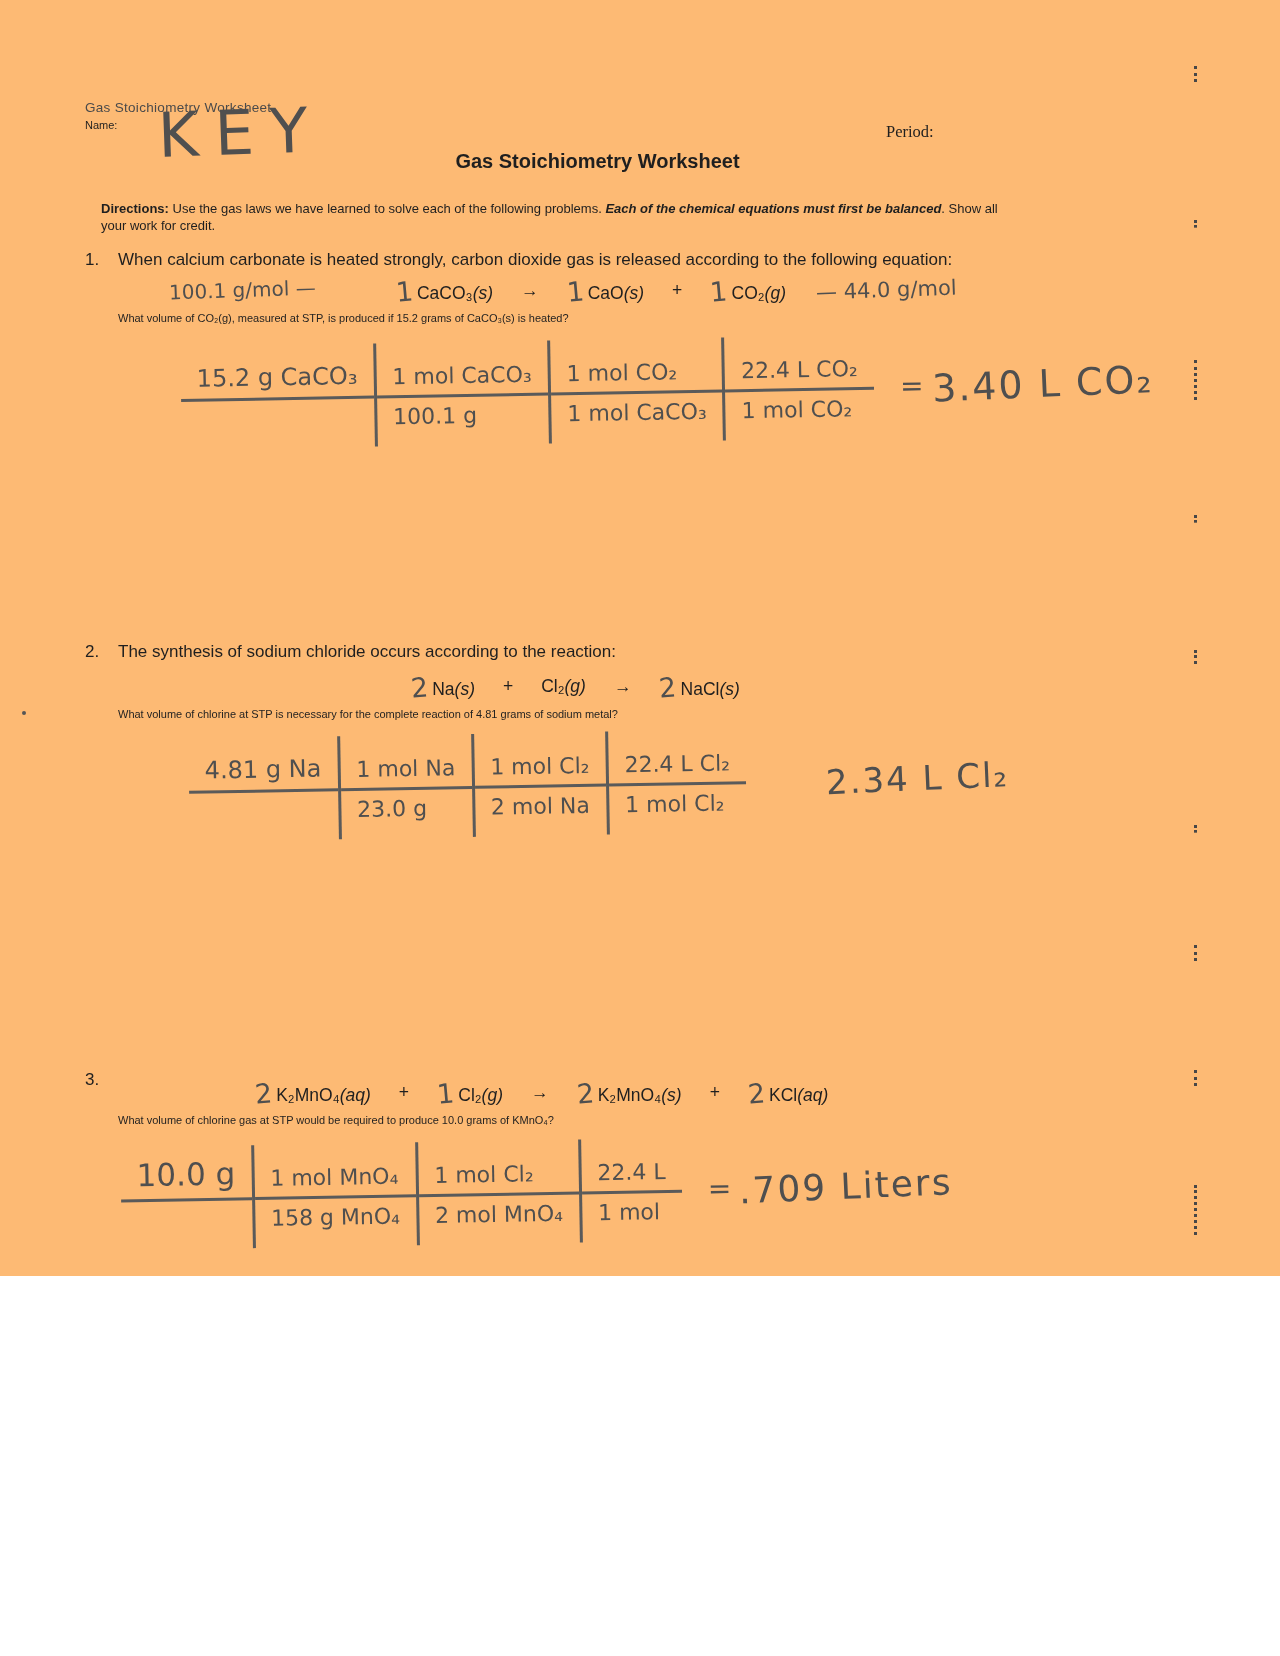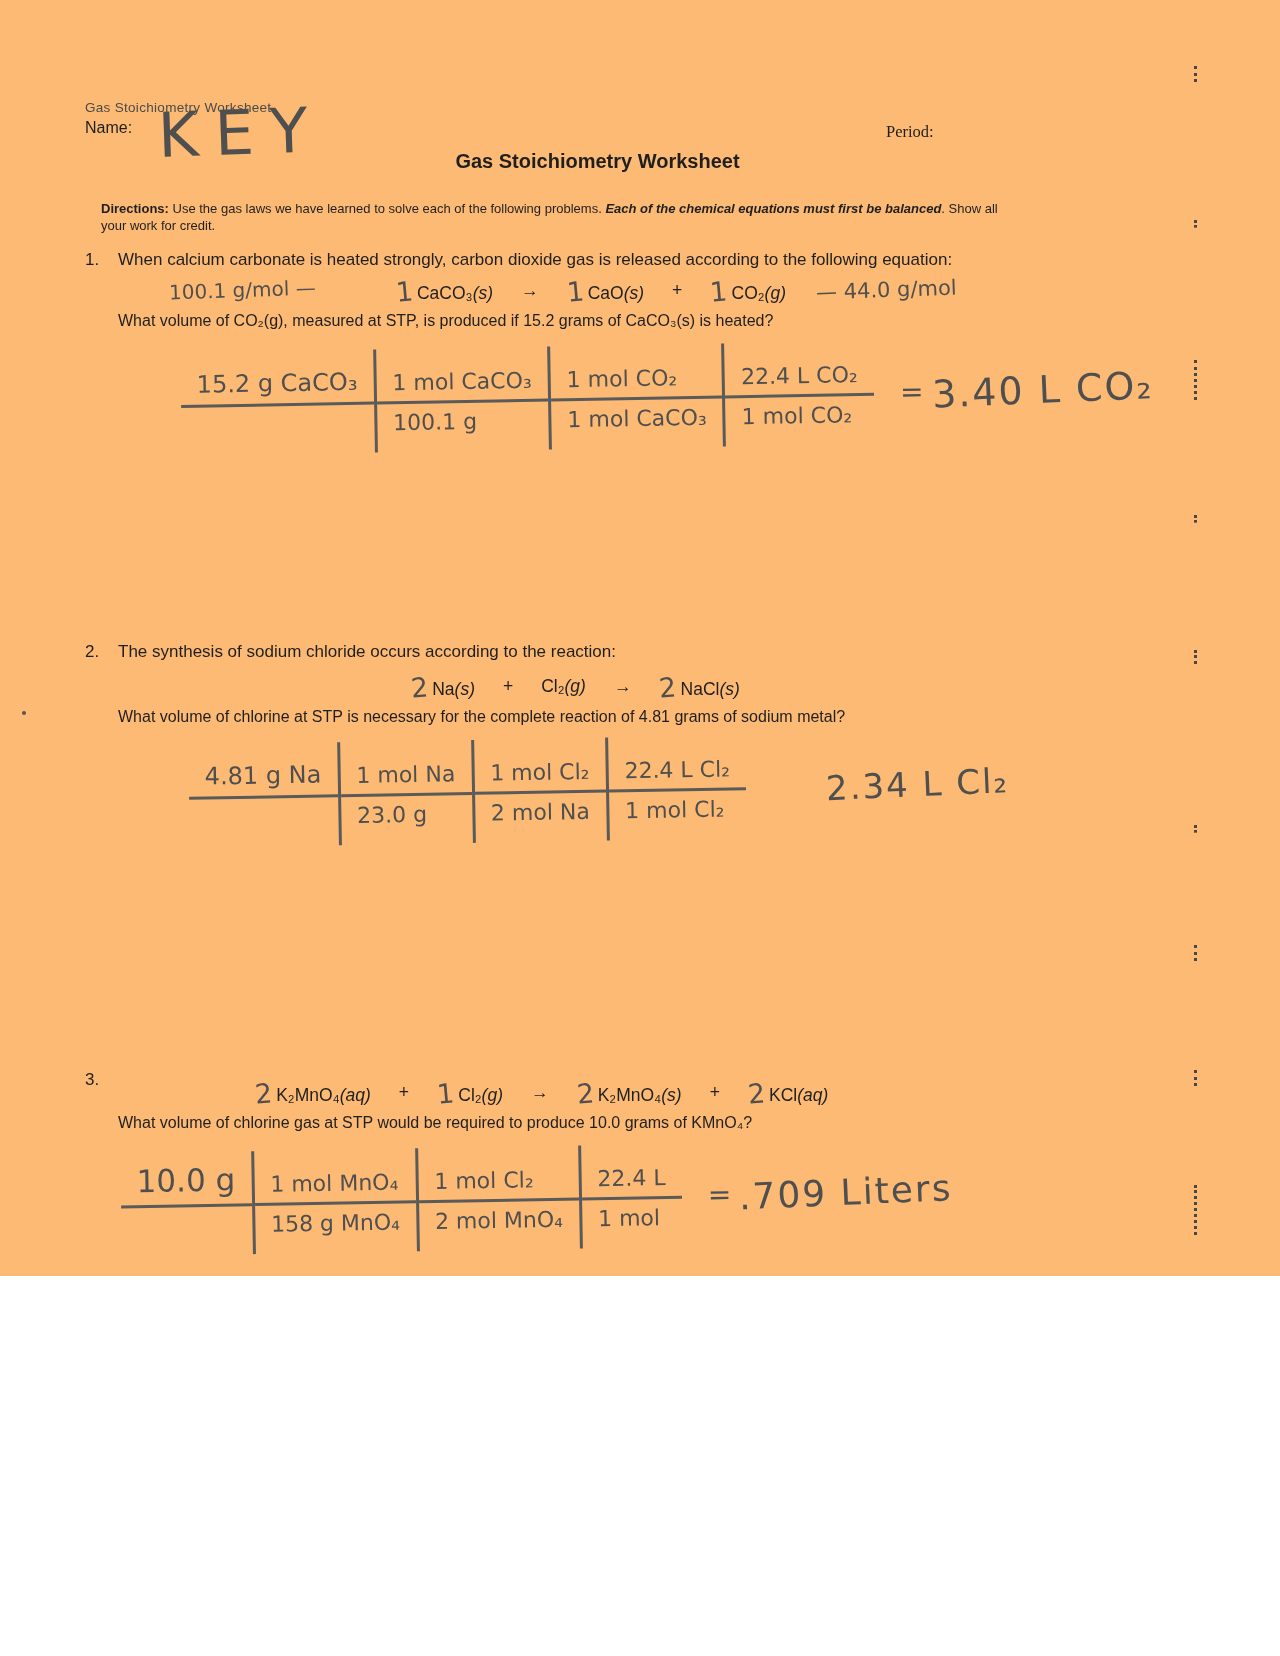--- a/index.html
+++ b/index.html
@@ -3,38 +3,38 @@
 <meta charset="utf-8">
 <style>
   html,body{margin:0;padding:0;background:#ffffff;}
   .sheet{
     position:relative;width:1280px;height:1276px;background:#fdba74;
     font-family:"Liberation Sans","DejaVu Sans",sans-serif;color:#1f1f1f;
     overflow:hidden;
   }
   
   .doc-label{position:absolute;left:85px;top:100px;font-size:13.5px;color:#4a4a4a;letter-spacing:.3px;}
-  .name-label{position:absolute;left:85px;top:119px;font-size:16px;}
+  .name-label{position:absolute;left:85px;top:119px;font-size:11px;}
   .period-label{position:absolute;left:886px;top:122px;font-size:16.5px;font-family:Liberation Serif, serif;}
   .title{position:absolute;left:0;top:150px;width:1195px;margin:0;text-align:center;
          font-size:20px;font-weight:bold;}
   .key{position:absolute;left:158px;top:102px;font-size:62px;letter-spacing:16px;
        transform:rotate(-2deg);line-height:1;}
   
   .hand{font-family:"DejaVu Sans",sans-serif;color:#4f4f4f;}
   
   .directions{position:absolute;left:85px;top:184px;width:900px;margin:16px;
               font-size:13px;line-height:1.34;}
   .directions .emph{font-style:italic;}
   
   .problem{position:absolute;left:85px;width:1120px;}
   .p1{top:250px;} .p2{top:642px;} .p3{top:1070px;}
   .pnum{position:absolute;left:0;top:0;font-size:17px;}
   .prompt{margin:0;padding-left:33px;font-size:17px;}
-  .question{margin:8px 0 0 0;padding-left:33px;font-size:16px;}
+  .question{margin:8px 0 0 0;padding-left:33px;font-size:11px;}
   .eqrow{display:flex;align-items:center;gap:28px;font-size:17.5px;margin-top:6px;}
   .p1 .eqrow{margin-left:84px;}
   .p2 .eqrow{margin-left:326px;margin-top:10px;}
   .p3 .eqrow{margin-left:170px;margin-top:8px;}
   .term{display:flex;align-items:baseline;white-space:nowrap;}
   .coef{font-size:27px;line-height:1;margin-right:4px;display:inline-block;
         transform:rotate(-5deg);position:relative;top:2px;}
   .state{font-style:italic;}
   .op{font-size:17.5px;}
   .annot{font-size:20px;white-space:nowrap;transform:rotate(-2deg);}

